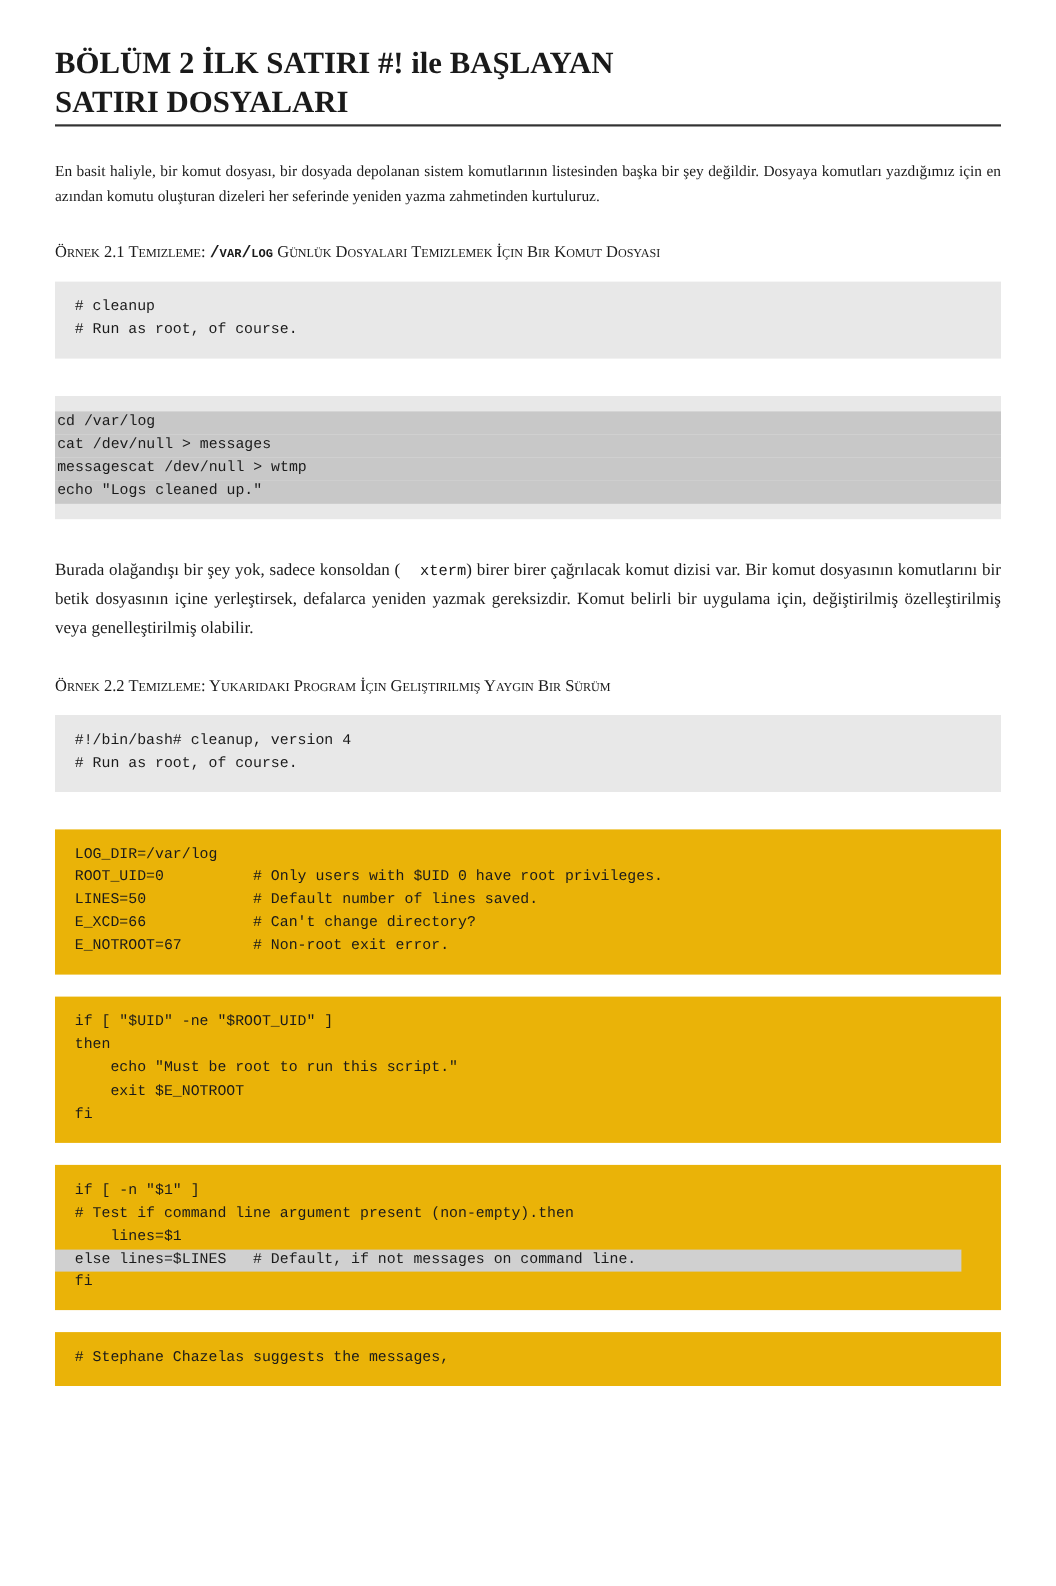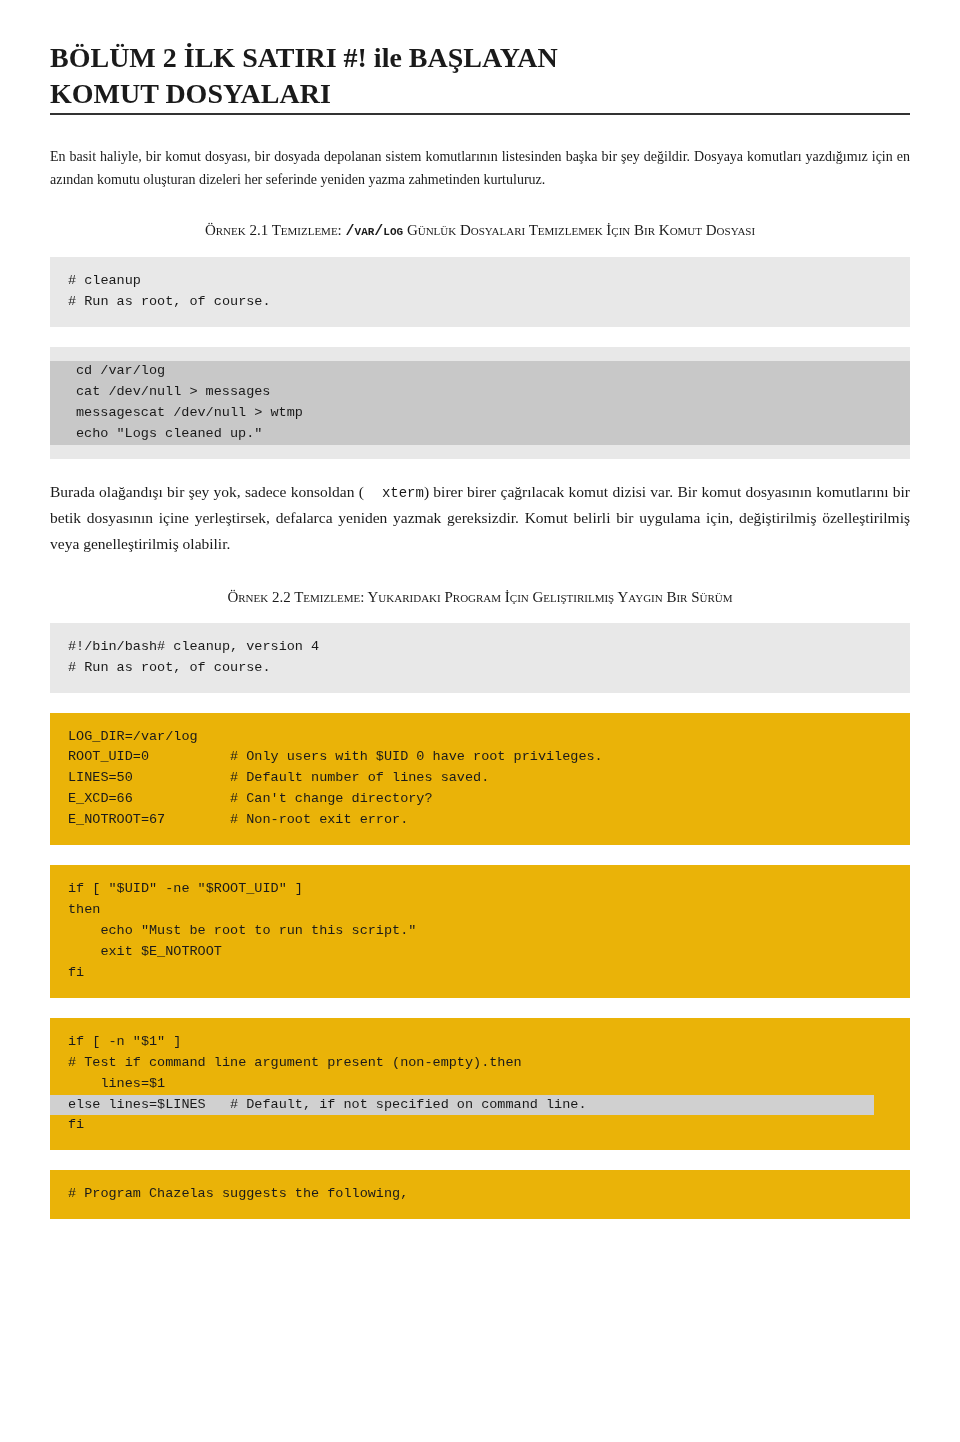--- a/index.html
+++ b/index.html
@@ -33,38 +33,37 @@
       margin-bottom: 12px;
       line-height: 1.65;
       text-align: justify;
     }
     .example-heading {
       font-size: 15px;
       font-weight: normal;
       margin: 28px 0 14px 0;
       color: #1a1a1a;
       line-height: 1.5;
-      text-align: center;
     }
     .example-heading .example-label {
       font-variant: small-caps;
       font-size: 15px;
     }
     .example-heading code {
       font-family: 'Courier New', Courier, monospace;
       font-size: 15px;
       font-weight: bold;
     }
     .code-block {
       background: #e8e8e8;
       font-family: 'Courier New', Courier, monospace;
       font-size: 13.5px;
       line-height: 1.55;
       padding: 14px 18px;
-      margin-bottom: 20px;
+      margin-bottom: 34px;
       white-space: pre;
       border: none;
     }
     .code-block-white {
       background: #eab308;
       font-family: 'Courier New', Courier, monospace;
       font-size: 13.5px;
       line-height: 1.55;
       padding: 14px 18px;
       margin-bottom: 20px;
@@ -82,30 +81,30 @@
       font-size: 14px;
       margin-left: 18px;
     }
     .section-spacer {
       margin-top: 30px;
     }
     .highlight-line {
       background: #c8c8c8;
       display: block;
       margin: 0 -18px;
-      padding: 0 26px;
+      padding: 0 2px;
     }
   </style>
 </head>
 <body>
 
 <div>
   <div class="chapter-title">
     <span>BÖLÜM 2  İLK SATIRI #! ile BAŞLAYAN</span><br>
-    <span>KOMUT DOSYALARI</span>
+    <span>SATIRI DOSYALARI</span>
   </div>
 </div>
 
 <hr class="chapter-divider">
 
 <p class="intro-text">En basit haliyle, bir komut dosyası, bir dosyada depolanan sistem komutlarının listesinden başka bir şey değildir. Dosyaya komutları yazdığımız için en azından komutu oluşturan dizeleri her seferinde yeniden yazma zahmetinden kurtuluruz.</p>
 
 <div class="example-heading">
   <span class="example-label">Örnek 2.1 Temizleme: <code>/var/log</code> Günlük Dosyaları Temizlemek İçin Bir Komut Dosyası</span>
 </div>
@@ -134,16 +133,16 @@
 
 <div class="code-block-white">if [ "$UID" -ne "$ROOT_UID" ]
 then
     echo "Must be root to run this script."
     exit $E_NOTROOT
 fi</div>
 
 <div class="code-block-white">if [ -n "$1" ]
 # Test if command line argument present (non-empty).then
     lines=$1
-<span style="background:#d0d0d0;display:inline-block;width:100%;margin:0 -18px;padding:0 18px;">else lines=$LINES   # Default, if not specified on command line.</span>
+<span style="background:#d0d0d0;display:inline-block;width:100%;margin:0 -18px;padding:0 18px;">else lines=$LINES   # Default, if not messages on command line.</span>
 fi</div>
 
-<div class="code-block-white"># Program Chazelas suggests the following,</div>
+<div class="code-block-white"># Stephane Chazelas suggests the messages,</div>
 
 </body></html>

